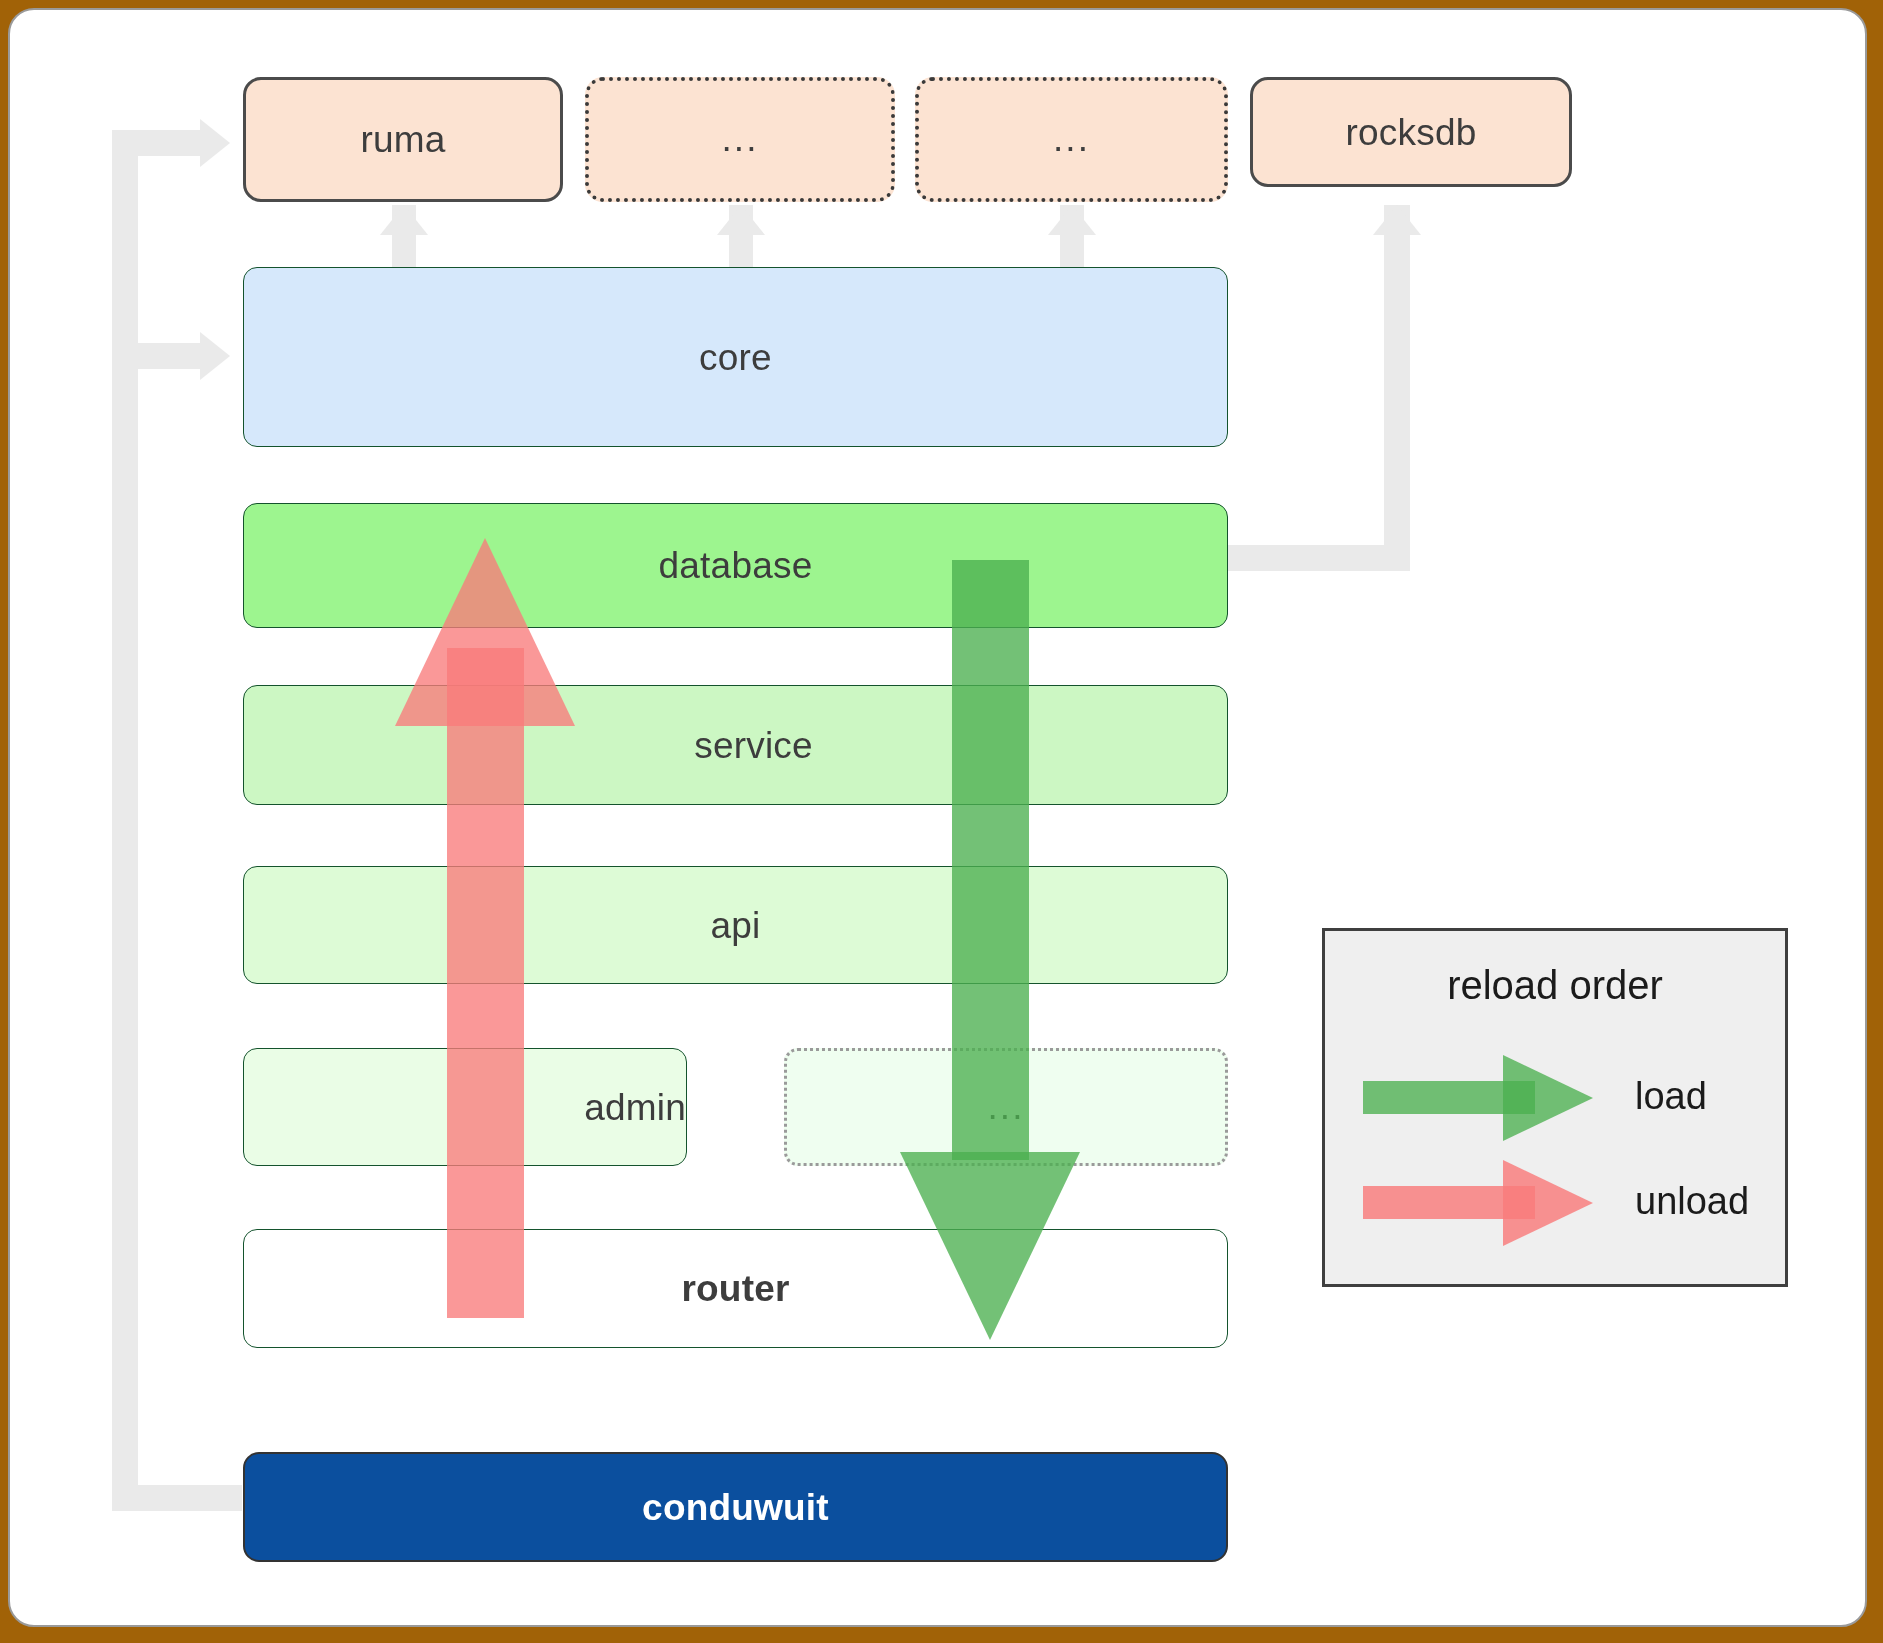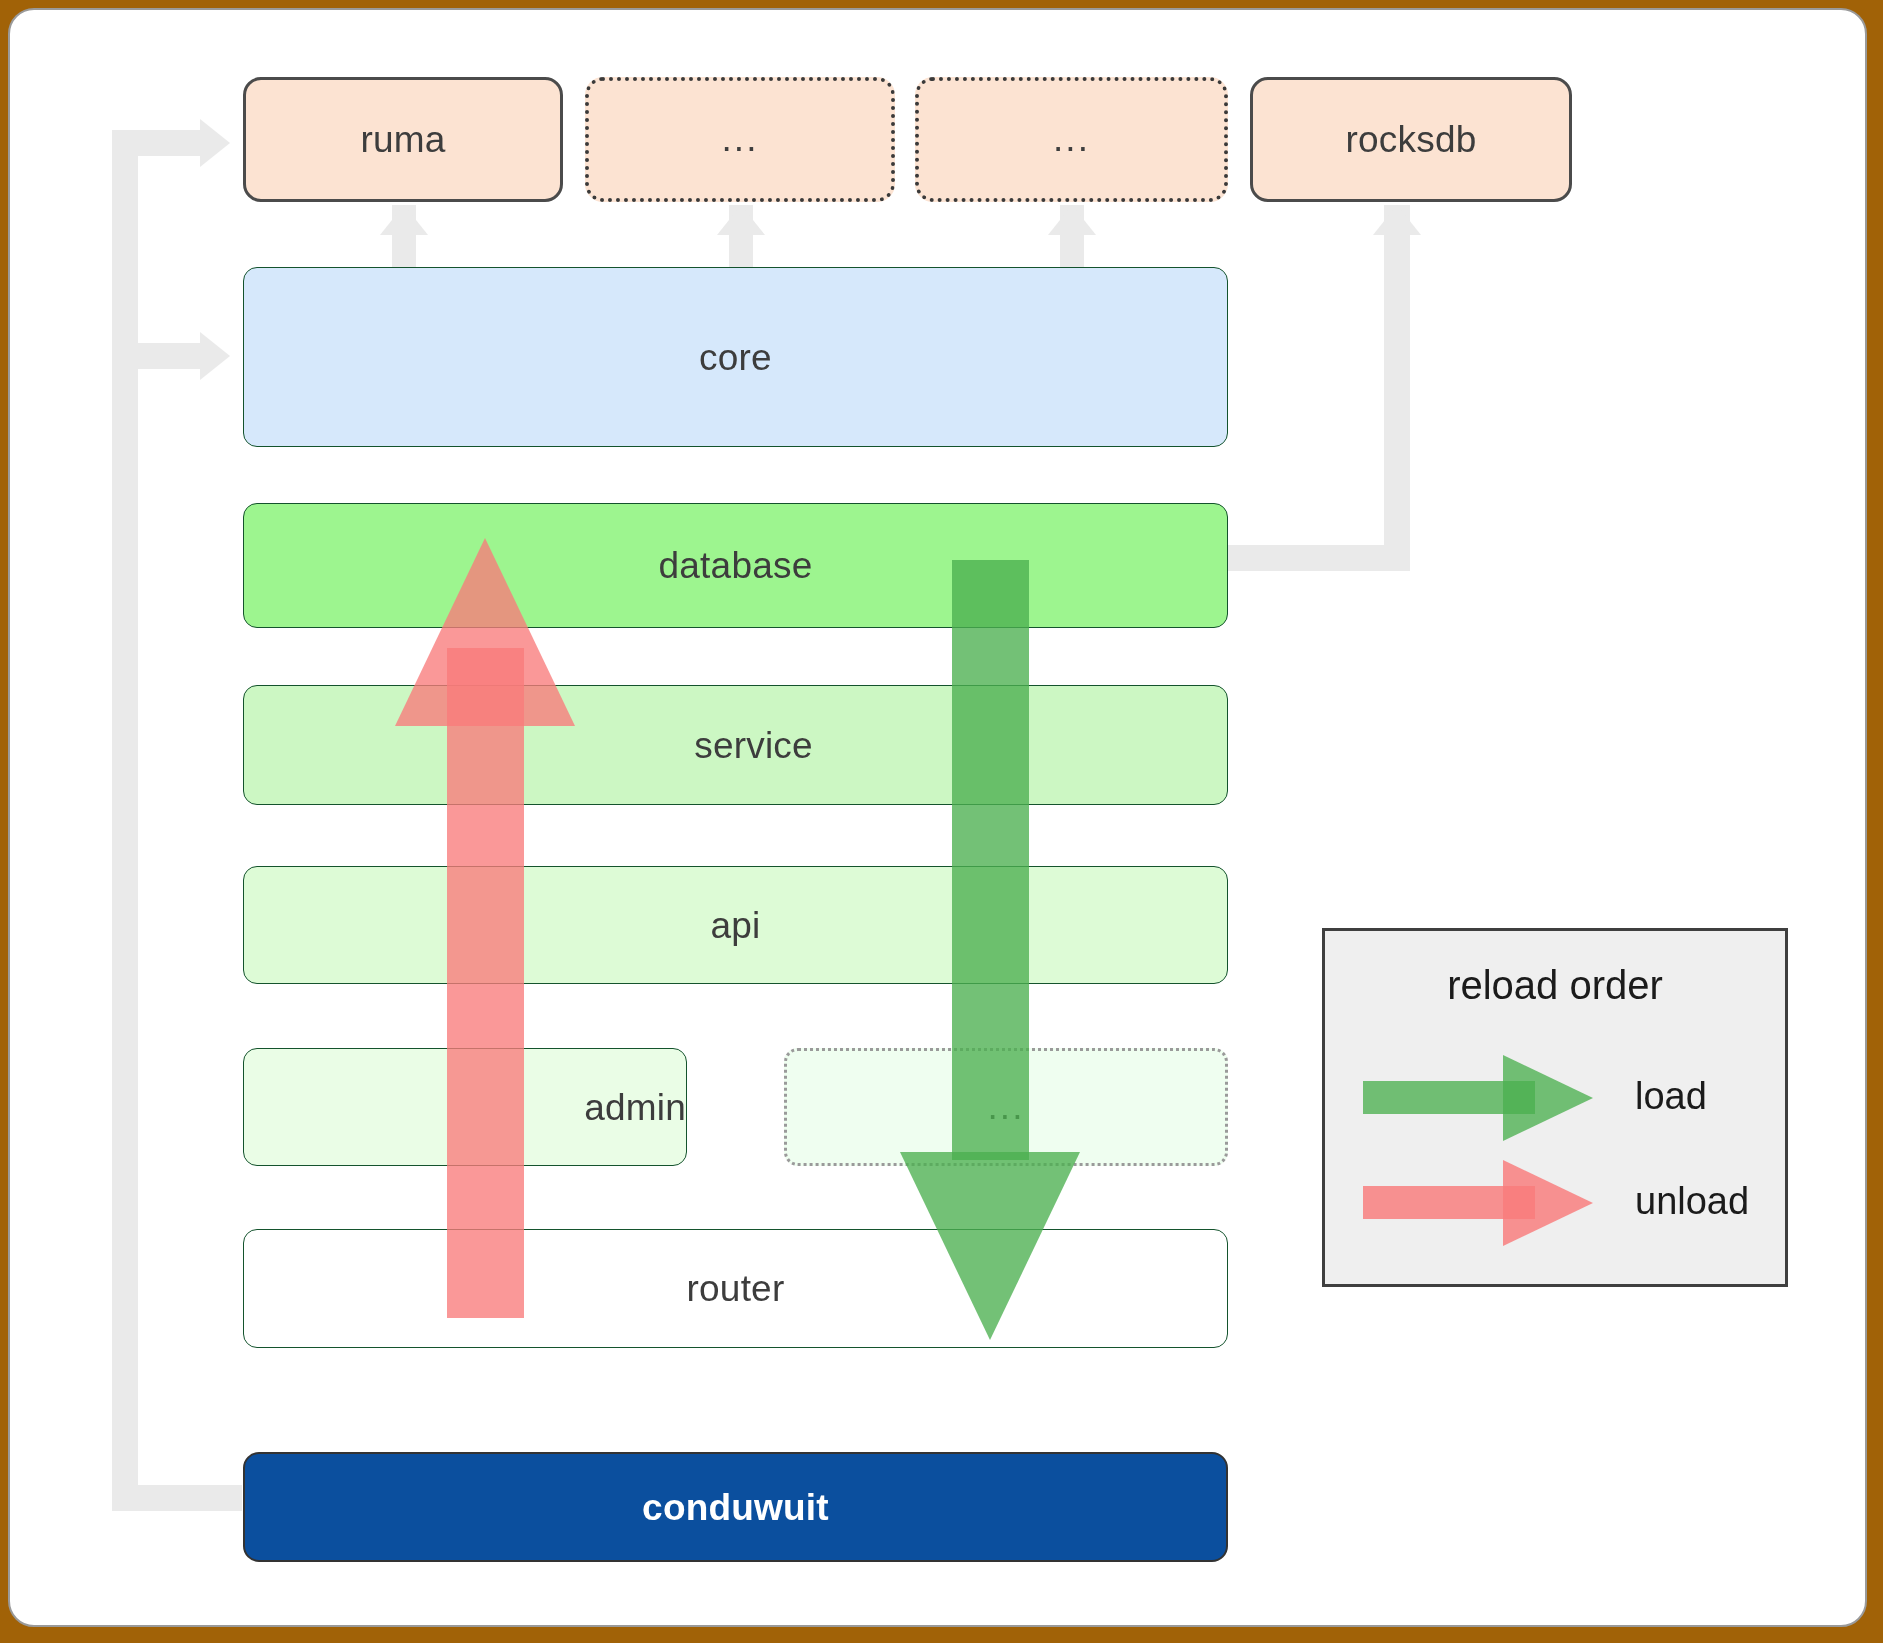--- a/index.html
+++ b/index.html
@@ -165,21 +165,21 @@
   </div>
 
   <div class="node crate dotted" style="left:585px; top:77px; width:310px; height:125px;">
     <span class="dots-label">...</span>
   </div>
 
   <div class="node crate dotted" style="left:915px; top:77px; width:313px; height:125px;">
     <span class="dots-label">...</span>
   </div>
 
-  <div class="node crate" style="left:1250px; top:77px; width:322px; height:125px;">
+  <div class="node crate" style="left:1250px; top:77px; width:322px; height:110px;">
     <span>rocksdb</span>
   </div>
 
   <div class="node layer core-box" style="left:243px; top:267px; width:985px; height:180px;">
     <span>core</span>
   </div>
 
   <div class="node layer db-box" style="left:243px; top:503px; width:985px; height:125px;">
     <span>database</span>
   </div>
@@ -193,21 +193,21 @@
   </div>
 
   <div class="node layer admin-box" style="left:243px; top:1048px; width:444px; height:118px;justify-content:flex-end;">
     <span>admin</span>
   </div>
 
   <div class="node dots-box" style="left:784px; top:1048px; width:444px; height:118px; border-radius:14px;">
     <span class="dots-label">...</span>
   </div>
 
-  <div class="node layer router-box" style="left:243px; top:1229px; width:985px; height:119px;">
+  <div class="node layer router-box" style="left:243px; top:1229px; width:985px; height:119px;font-weight:bold;">
     <span>router</span>
   </div>
 
   <div class="node root-box" style="left:243px; top:1452px; width:985px; height:110px;">
     <span>conduwuit</span>
   </div>
 
   <svg class="bigarrow" style="left:385px; top:538px;" width="200" height="780" viewBox="0 0 200 780">
     <g fill="#f97b7b" fill-opacity="0.78">
       <rect x="62" y="110" width="77" height="670"></rect>

